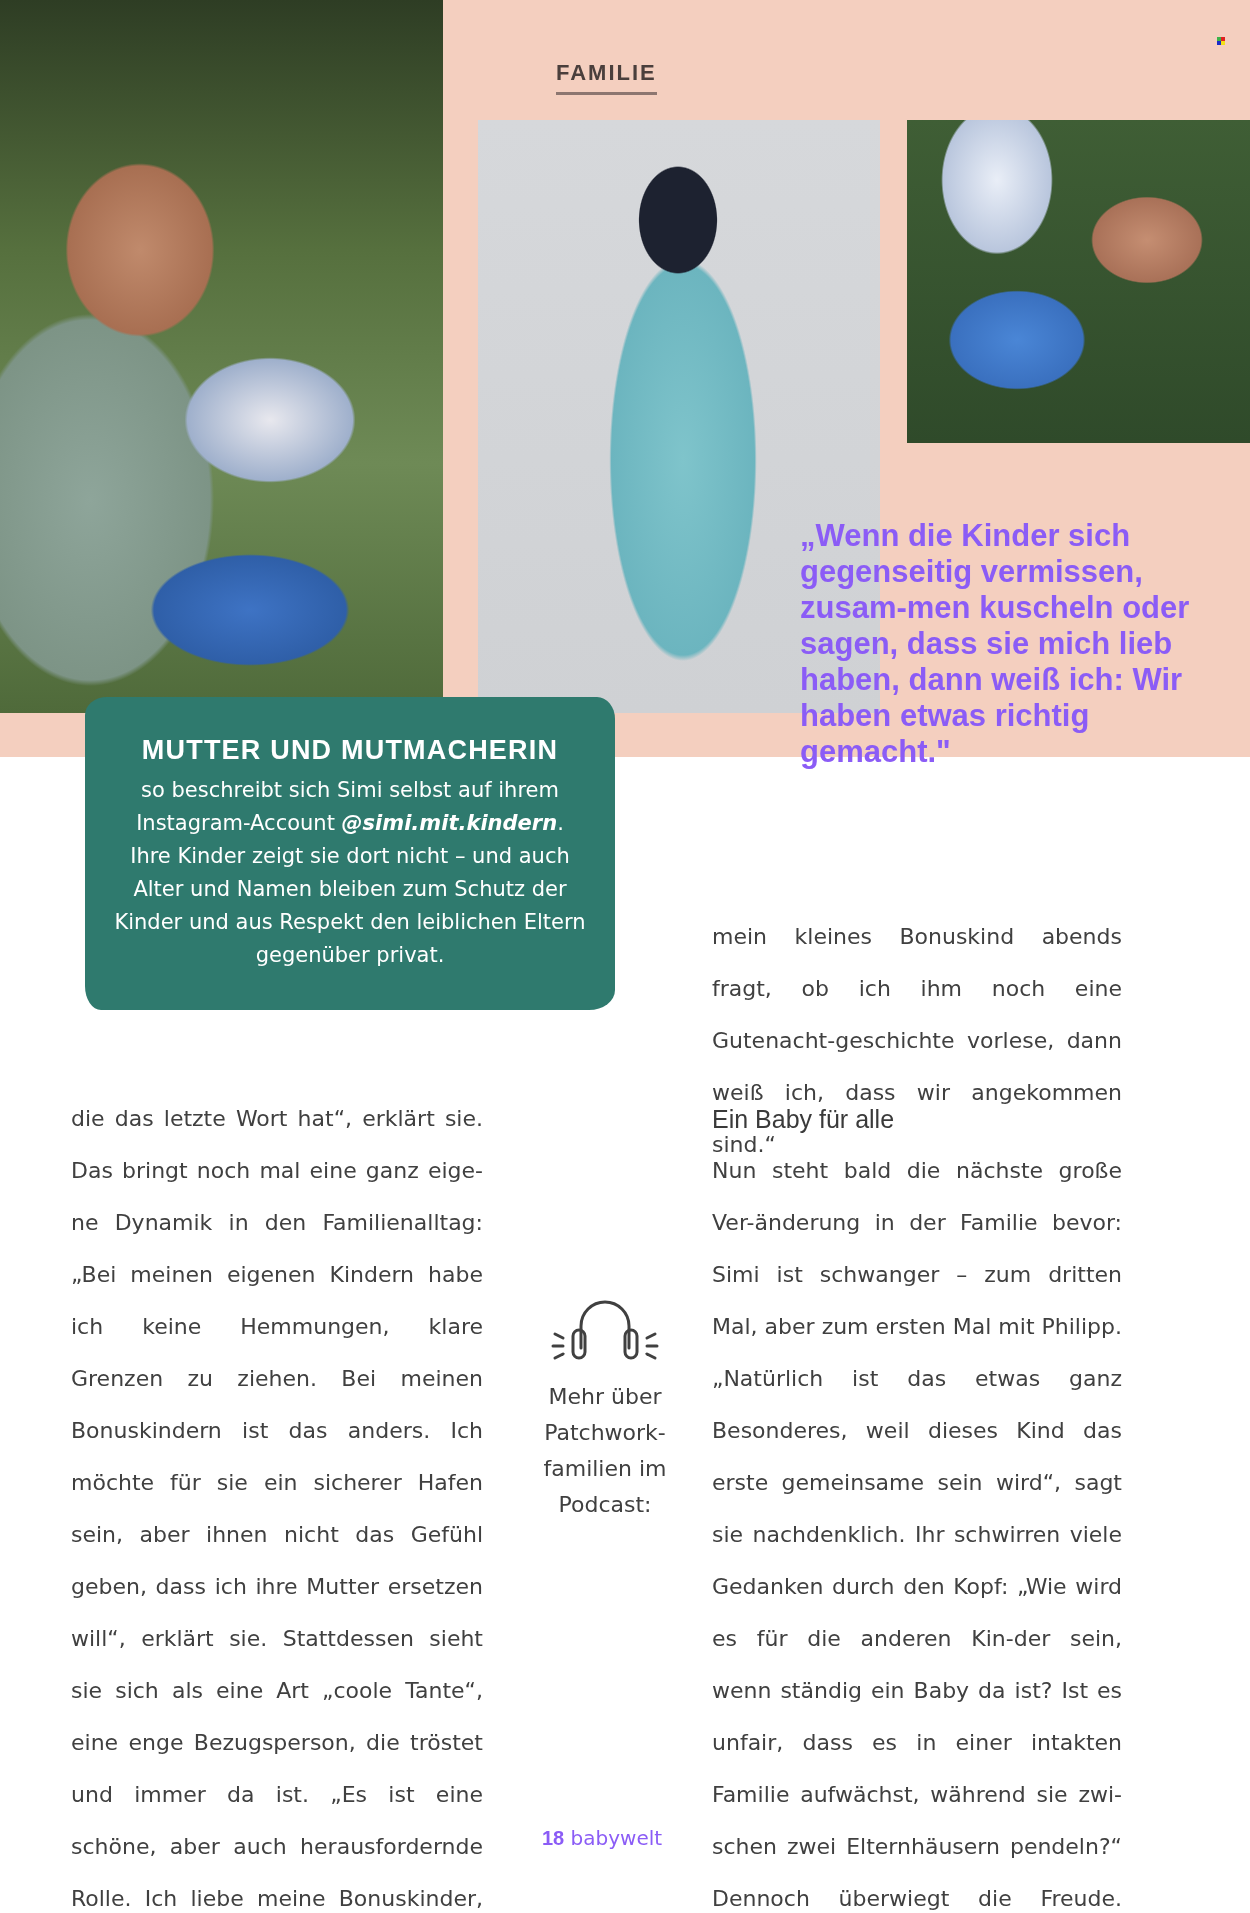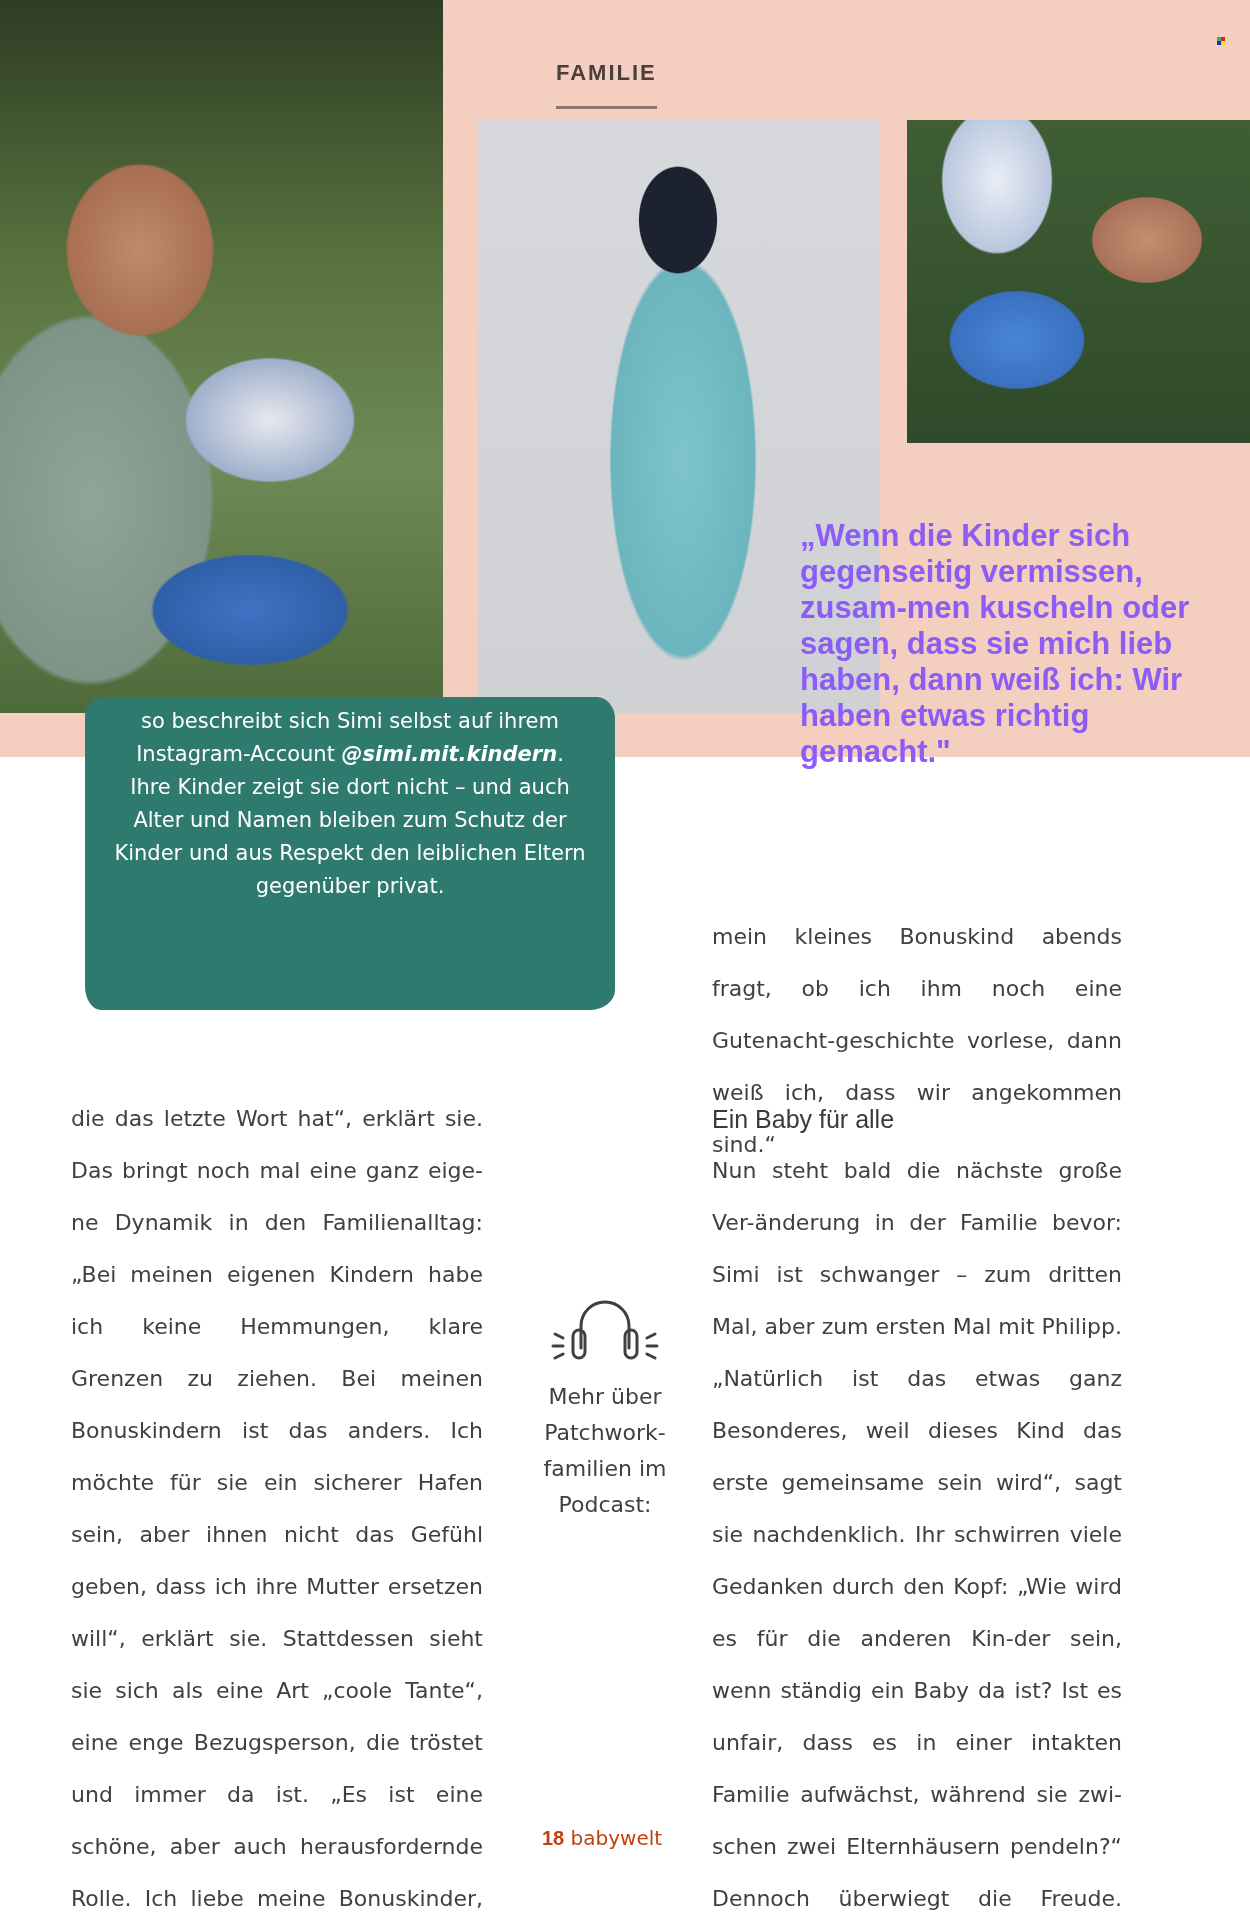--- a/index.html
+++ b/index.html
@@ -17,21 +17,21 @@
   .photo-center { left:478px; top:120px; width:402px; height:593px;
      background: radial-gradient(ellipse 55px 75px at 200px 100px, #1d2230 0%, #1d2230 70%, transparent 72%),
                  radial-gradient(ellipse 110px 300px at 205px 340px, #7fc4cb 0%, #6cb5bf 65%, transparent 67%),
                  linear-gradient(180deg, #d6d8db 0%, #cfd1d4 100%); }
   .photo-right { left:907px; top:120px; width:343px; height:323px;
      background: radial-gradient(ellipse 90px 70px at 240px 120px, #c58e72 0%, #a97158 60%, transparent 62%),
                  radial-gradient(ellipse 110px 80px at 110px 220px, #4a86d6 0%, #3a70bf 60%, transparent 62%),
                  radial-gradient(ellipse 90px 120px at 90px 60px, #e9eef7 0%, #b9c6dd 60%, transparent 62%),
                  linear-gradient(180deg, #3f5e35 0%, #2f4a2a 100%); }
   .section-label { left:556px; top:60px; font-family:"Liberation Sans", sans-serif; font-weight:bold;
-     font-size:22px; letter-spacing:2px; color:#4a3f3c; border-bottom:3px solid #8c7670; padding-bottom:20px; }
+     font-size:22px; letter-spacing:2px; color:#4a3f3c; border-bottom:3px solid #8c7670; padding-bottom:6px; }
   .corner-mark { left:1217px; top:37px; width:8px; height:8px; }
   .corner-mark span { position:absolute; width:4px; height:4px; }
   .green-box { left:85px; top:697px; width:530px; height:313px; background:#2f7a6e;
      border-radius:22px 18px 26px 16px / 18px 22px 20px 24px; color:#ffffff; text-align:center; }
   .green-box .title { margin-top:38px; font-family:"Liberation Sans", sans-serif; font-weight:bold;
      font-size:27px; letter-spacing:1.2px; }
   .green-box .body { margin:8px 28px 0; font-size:21px; line-height:33px; }
   .green-box .handle { font-weight:bold;font-style:italic; }
   .quote { left:800px; top:518px; width:430px; font-family:"Liberation Sans", sans-serif;
      font-weight:bold; font-size:31px; line-height:36px; color:#8b5cf6; }
@@ -39,21 +39,21 @@
   .col-left { left:71px; top:1093px; width:412px; }
   .col-right-top { left:712px; top:911px; width:410px; }
   .col-right { left:712px; top:1093px; width:410px; }
   .col-right .heading { font-family:"Liberation Sans", sans-serif; font-weight:normal; font-size:25px;
      color:#3a3a3a; text-align:left; }
   .end-mark { display:inline-block; width:14px; height:14px; border:2px solid #404040; border-radius:3px;
      margin-left:10px; vertical-align:-1px; }
   .podcast { left:525px; top:1282px; width:160px; text-align:center; font-size:22px; line-height:36px; color:#404040; }
   .podcast .link { font-family:"Liberation Sans", sans-serif; font-weight:bold; color:#3a3a3a; line-height:30px; }
   .podcast .link span { display:inline-block; border-bottom:2px solid #555; }
-  .footer { left:542px; top:1826px; font-size:20px; color:#c2410c; }
+  .footer { left:542px; top:1826px; font-size:20px; color:#8b5cf6; }
   .footer b { font-family:"Liberation Sans", sans-serif; font-weight:bold; }
 </style>
 </head>
 <body>
 
 <div class="abs peach-band"></div>
 <div class="abs peach-strip"></div>
 
 <div class="abs photo-left" title="Mother holding toddler in striped shirt, outdoors"></div>
 <div class="abs photo-center" title="Pregnant woman in light blue dress, hands on head"></div>
@@ -62,20 +62,21 @@
 <div class="abs section-label">FAMILIE</div>
 
 <div class="abs corner-mark">
   <span style="left:0;top:0;background:#3cb34a;"></span>
   <span style="left:4px;top:0;background:#e02020;"></span>
   <span style="left:0;top:4px;background:#1a2bc8;"></span>
   <span style="left:4px;top:4px;background:#f2e01a;"></span>
 </div>
 
 <div class="abs green-box">
+  <div class="title">MUTTER UND MUTMACHERIN</div>
   <div class="body"><span>so beschreibt sich Simi selbst auf ihrem Instagram-Account </span><span class="handle">@simi.mit.kindern</span><span>. Ihre Kinder zeigt sie dort nicht – und auch Alter und Namen bleiben zum Schutz der Kinder und aus Respekt den leiblichen Eltern gegenüber privat.</span></div>
 </div>
 
 <div class="abs quote">„Wenn die Kinder sich gegenseitig vermissen, zusam-men kuscheln oder sagen, dass sie mich lieb haben, dann weiß ich: Wir haben etwas richtig gemacht."</div>
 
 <div class="abs col col-right-top">mein kleines Bonuskind abends fragt, ob ich ihm noch eine Gutenacht-geschichte vorlese, dann weiß ich, dass wir angekommen sind.“</div>
 
 <div class="abs col col-left">die das letzte Wort hat“, erklärt sie. Das bringt noch mal eine ganz eige-ne Dynamik in den Familienalltag: „Bei meinen eigenen Kindern habe ich keine Hemmungen, klare Grenzen zu ziehen. Bei meinen Bonuskindern ist das anders. Ich möchte für sie ein sicherer Hafen sein, aber ihnen nicht das Gefühl geben, dass ich ihre Mutter ersetzen will“, erklärt sie. Stattdessen sieht sie sich als eine Art „coole Tante“, eine enge Bezugsperson, die tröstet und immer da ist. „Es ist eine schöne, aber auch herausfordernde Rolle. Ich liebe meine Bonuskinder, aber es ist ein anderes Gefühl als zu den eige-nen.“ Und doch gibt es Momente, in denen sie spürt, wie sehr sie schon Teil ihres Lebens geworden sind: „Wenn</div>
 
 <div class="abs podcast">

